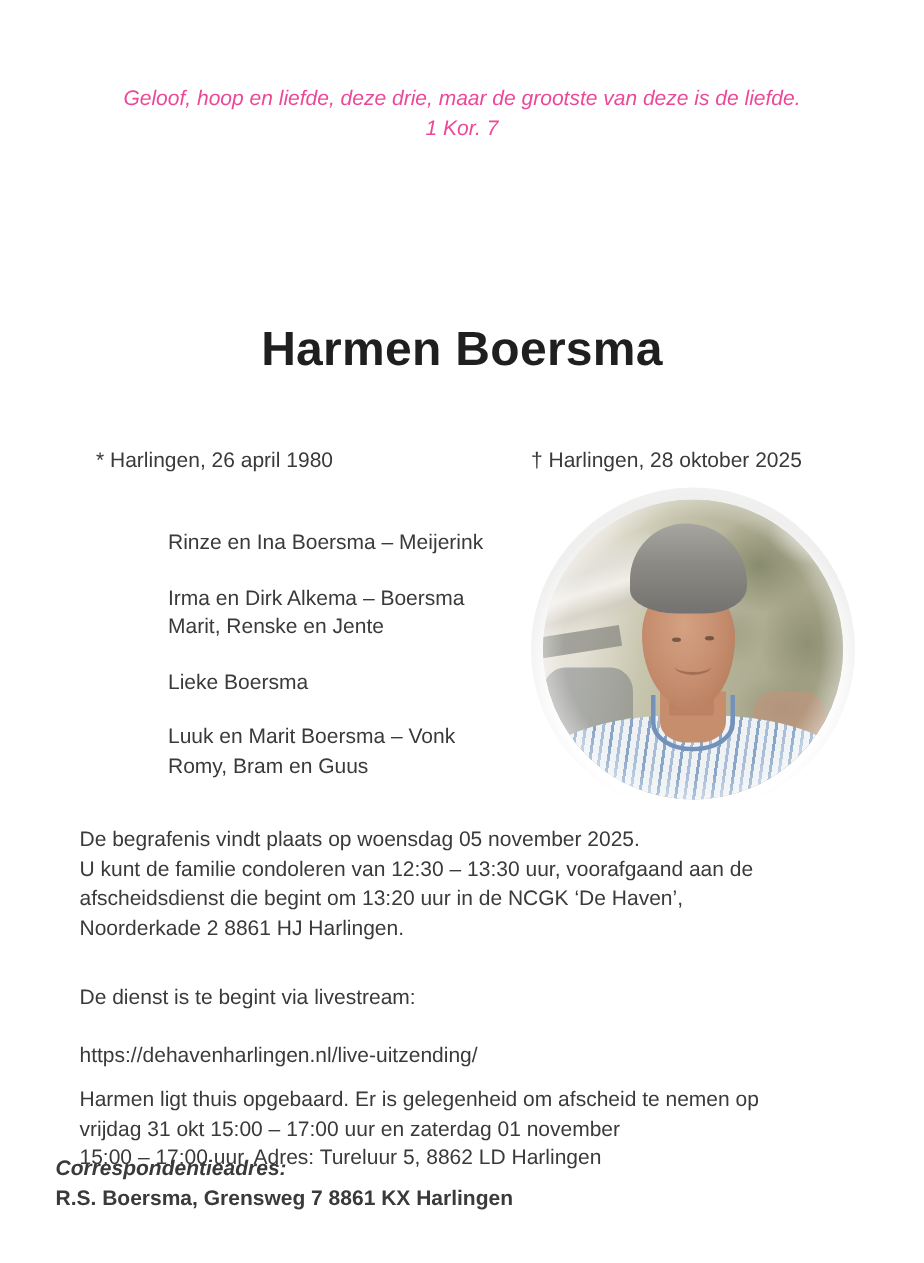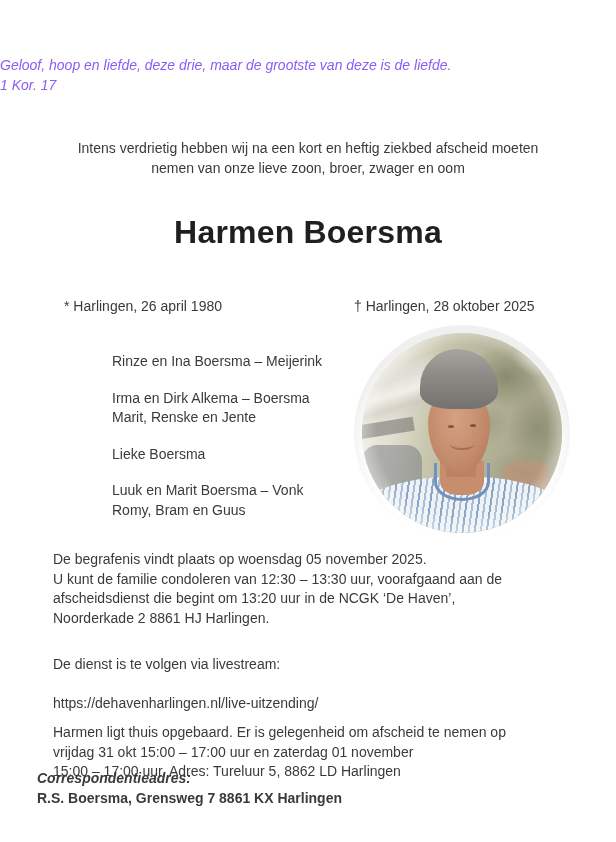--- a/index.html
+++ b/index.html
@@ -1,21 +1,21 @@
 <!DOCTYPE html>
 <html lang="nl"><head>
 <meta charset="utf-8">
 <style>
   html, body { margin:0; padding:0; background:#ffffff; }
   .card {
     position:relative; width:616px; height:842px; background:#ffffff;
     font-family:"Liberation Sans", sans-serif; color:#3a3a3a;
     font-size:14px; line-height:19.5px; overflow:hidden;
   }
-  .quote { position:absolute; top:56px; left:0; width:616px; font-style:italic; color:#8b5cf6; }
+  .quote { position:absolute; top:56px; left:0; width:616px; text-align:center; font-style:italic; color:#ec4899; }
   .intro { position:absolute; top:139px; left:0; width:616px; text-align:center; white-space:pre-line; }
   .title { position:absolute; top:212px; left:0; width:616px; text-align:center;
            margin:0; font-size:32px; line-height:40px; font-weight:bold; color:#1f1f1f; letter-spacing:.2px; }
   .birth { position:absolute; left:64px;  top:297px; }
   .death { position:absolute; left:354px; top:297px; }
   .family { position:absolute; left:112px; top:352px; }
   .family-entry { white-space:pre-line; margin-bottom:17px; }
   .para { position:absolute; left:53px; white-space:pre-line; }
   .funeral    { top:550px; }
   .livestream { top:635px; }
@@ -62,25 +62,23 @@
   .ph-vignette { inset:0; border-radius:50%;
     background: radial-gradient(circle at 50% 49%, rgba(255,255,255,0) 60%, rgba(255,255,255,.45) 74%, rgba(255,255,255,.92) 86%, #ffffff 93%); }
 </style>
 </head>
 <body>
 
 <div class="card">
 
   <div class="quote">
     <div>Geloof, hoop en liefde, deze drie, maar de grootste van deze is de liefde.</div>
-    <div>1 Kor. 17</div>
+    <div>1 Kor. 7</div>
   </div>
 
-  <div class="intro">Intens verdrietig hebben wij na een kort en heftig ziekbed afscheid moeten
-nemen van onze lieve zoon, broer, zwager en oom</div>
 
   <h1 class="title">Harmen Boersma</h1>
 
   <span class="birth">* Harlingen, 26 april 1980</span>
   <span class="death">† Harlingen, 28 oktober 2025</span>
 
   <div class="family">
     <div class="family-entry">Rinze en Ina Boersma – Meijerink</div>
     <div class="family-entry">Irma en Dirk Alkema – Boersma
 Marit, Renske en Jente</div>
@@ -109,21 +107,21 @@
       <div class="ph-layer ph-vignette"></div>
     </div>
   </div>
 
   <div class="para funeral">De begrafenis vindt plaats op woensdag 05 november 2025.
 U kunt de familie condoleren van 12:30 – 13:30 uur, voorafgaand aan de
 afscheidsdienst die begint om 13:20 uur in de NCGK ‘De Haven’,
 Noorderkade 2 8861 HJ Harlingen.</div>
 
   <div class="para livestream">
-    <div>De dienst is te volgen via livestream:</div>
+    <div>De dienst is te begint via livestream:</div>
     <div>https://dehavenharlingen.nl/live-uitzending/</div>
   </div>
 
   <div class="para visitation">Harmen ligt thuis opgebaard. Er is gelegenheid om afscheid te nemen op
 vrijdag 31 okt 15:00 – 17:00 uur en zaterdag 01 november
 15:00 – 17:00 uur. Adres: Tureluur 5, 8862 LD Harlingen</div>
 
   <div class="correspondence">
     <div class="corr-label">Correspondentieadres:</div>
     <div>R.S. Boersma, Grensweg 7 8861 KX Harlingen</div>

